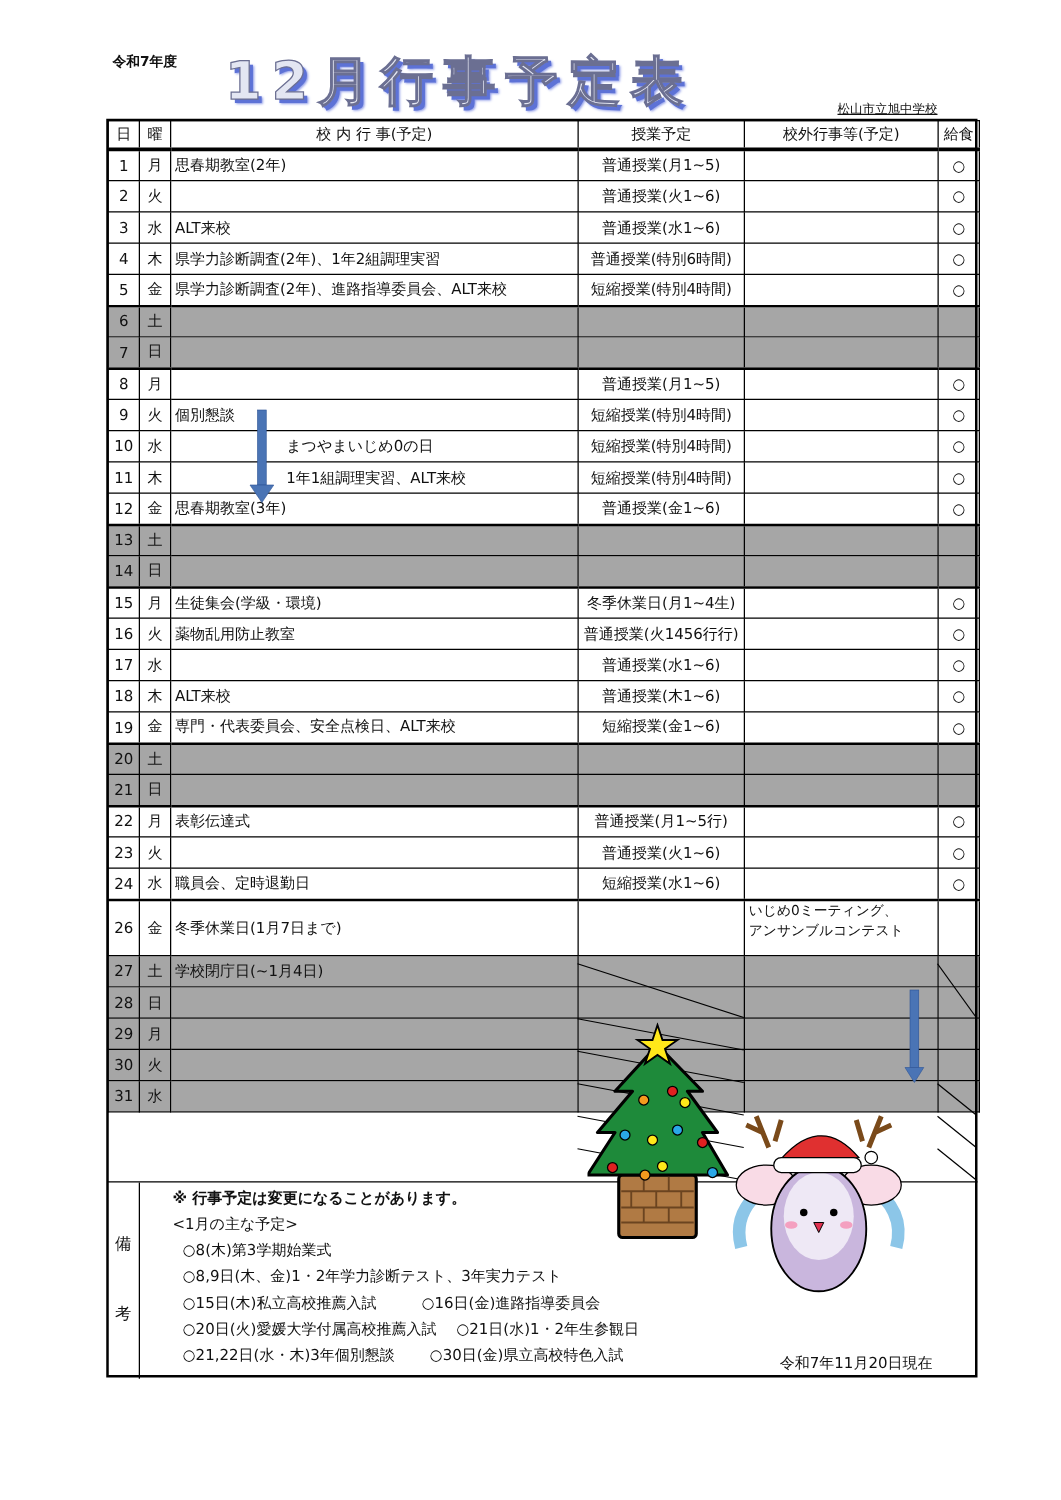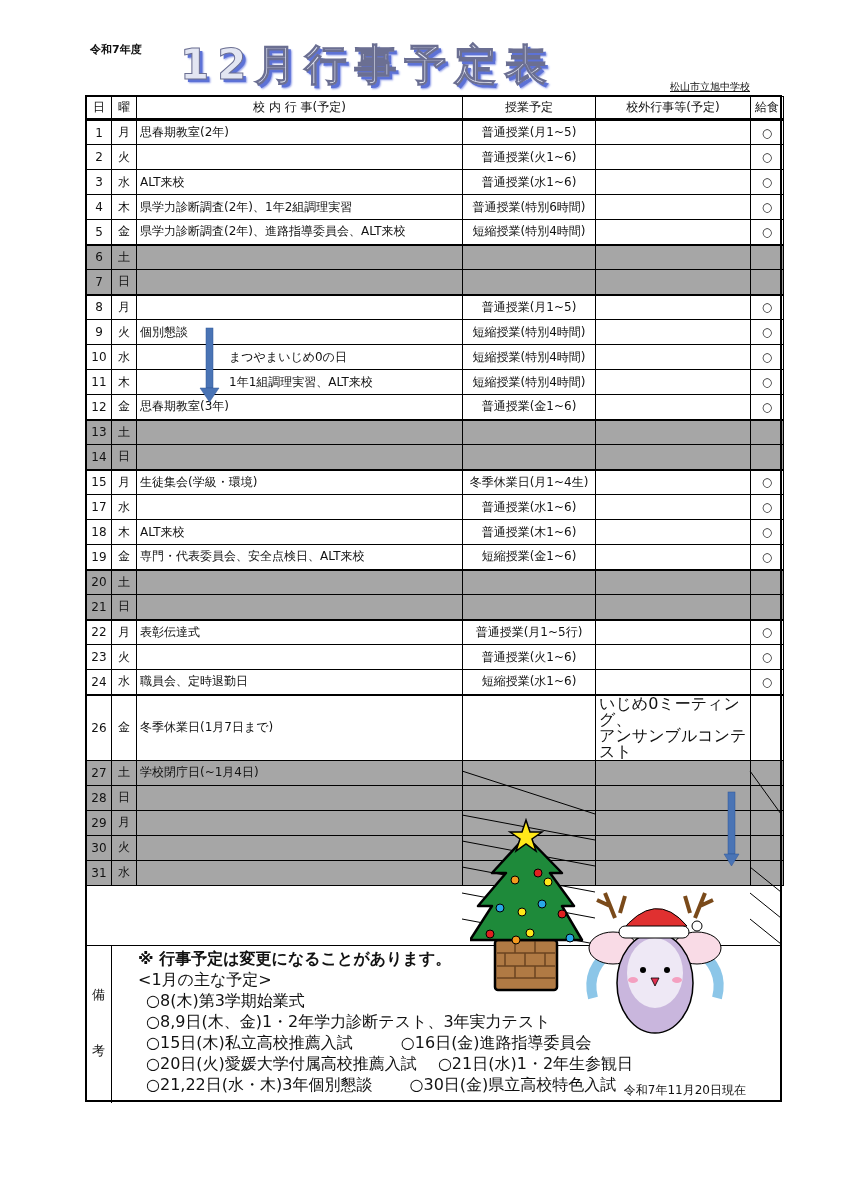--- a/index.html
+++ b/index.html
@@ -18,21 +18,21 @@
   table.sched .c-dow { text-align:center; width:25px; }
   table.sched .c-lesson { text-align:center; width:133px; font-size:12px; }
   table.sched .c-out { width:155px; }
   table.sched .c-lunch { text-align:center; width:32px; }
   table.sched tr.gray td { background:#a6a6a6; }
   .outer { position:absolute; left:85px; top:95px; width:697px; height:1007px; border:2px solid #000; box-sizing:border-box; pointer-events:none; }
   .small { font-size:10px; }
   .note-area { position:absolute; left:86px; top:945px; width:696px; height:157px; border-top:1px solid #000; }
   .note-label { position:absolute; left:0; top:0; width:25px; height:157px; border-right:1px solid #000; }
   .note-label span { position:absolute; left:6px; font-size:13px; }
-  .notes { position:absolute; left:52px; top:2px; font-size:16px; line-height:21px; }
+  .notes { position:absolute; left:52px; top:2px; font-size:12px; line-height:21px; }
   .notes .warn { font-weight:bold; }
   .asof { position:absolute; right:36px; bottom:4px; font-size:12px; }
   .diag { position:absolute; pointer-events:none; }
 </style>
 </head>
 <body>
 
 <div class="abs fiscal">令和7年度</div>
 <div class="abs title">12月行事予定表</div>
 <div class="abs school">松山市立旭中学校</div>
@@ -171,20 +171,28 @@
       </tr>
       <tr class="thick-top">
         <td class="c-day">15</td>
         <td class="c-dow">月</td>
         <td class="c-event">生徒集会(学級・環境)</td>
         <td class="c-lesson">冬季休業日(月1~4生)</td>
         <td class="c-out"></td>
         <td class="c-lunch">○</td>
       </tr>
       <tr>
+        <td class="c-day">16</td>
+        <td class="c-dow">火</td>
+        <td class="c-event">薬物乱用防止教室</td>
+        <td class="c-lesson small">普通授業(火1456行行)</td>
+        <td class="c-out"></td>
+        <td class="c-lunch">○</td>
+      </tr>
+      <tr>
         <td class="c-day">17</td>
         <td class="c-dow">水</td>
         <td class="c-event"></td>
         <td class="c-lesson">普通授業(水1~6)</td>
         <td class="c-out"></td>
         <td class="c-lunch">○</td>
       </tr>
       <tr>
         <td class="c-day">18</td>
         <td class="c-dow">木</td>
@@ -239,21 +247,21 @@
         <td class="c-event">職員会、定時退勤日</td>
         <td class="c-lesson">短縮授業(水1~6)</td>
         <td class="c-out"></td>
         <td class="c-lunch">○</td>
       </tr>
       <tr class="thick-top">
         <td class="c-day" style="height: 45px;">26</td>
         <td class="c-dow" style="height: 45px;">金</td>
         <td class="c-event" style="height: 45px; margin-top: 24px;">冬季休業日(1月7日まで)</td>
         <td class="c-lesson" style="height: 45px;"></td>
-        <td class="c-out" style="height: 45px; white-space: pre-line; font-size: 16px; line-height: 16px; vertical-align: top;">いじめ0ミーティング、
+        <td class="c-out" style="height: 45px; white-space: pre-line; font-size: 11px; line-height: 16px; vertical-align: top;">いじめ0ミーティング、
 アンサンブルコンテスト</td>
         <td class="c-lunch" style="height: 45px;"></td>
       </tr>
       <tr class="gray">
         <td class="c-day">27</td>
         <td class="c-dow">土</td>
         <td class="c-event">学校閉庁日(~1月4日)</td>
         <td class="c-lesson"></td>
         <td class="c-out"></td>
         <td class="c-lunch"></td>

